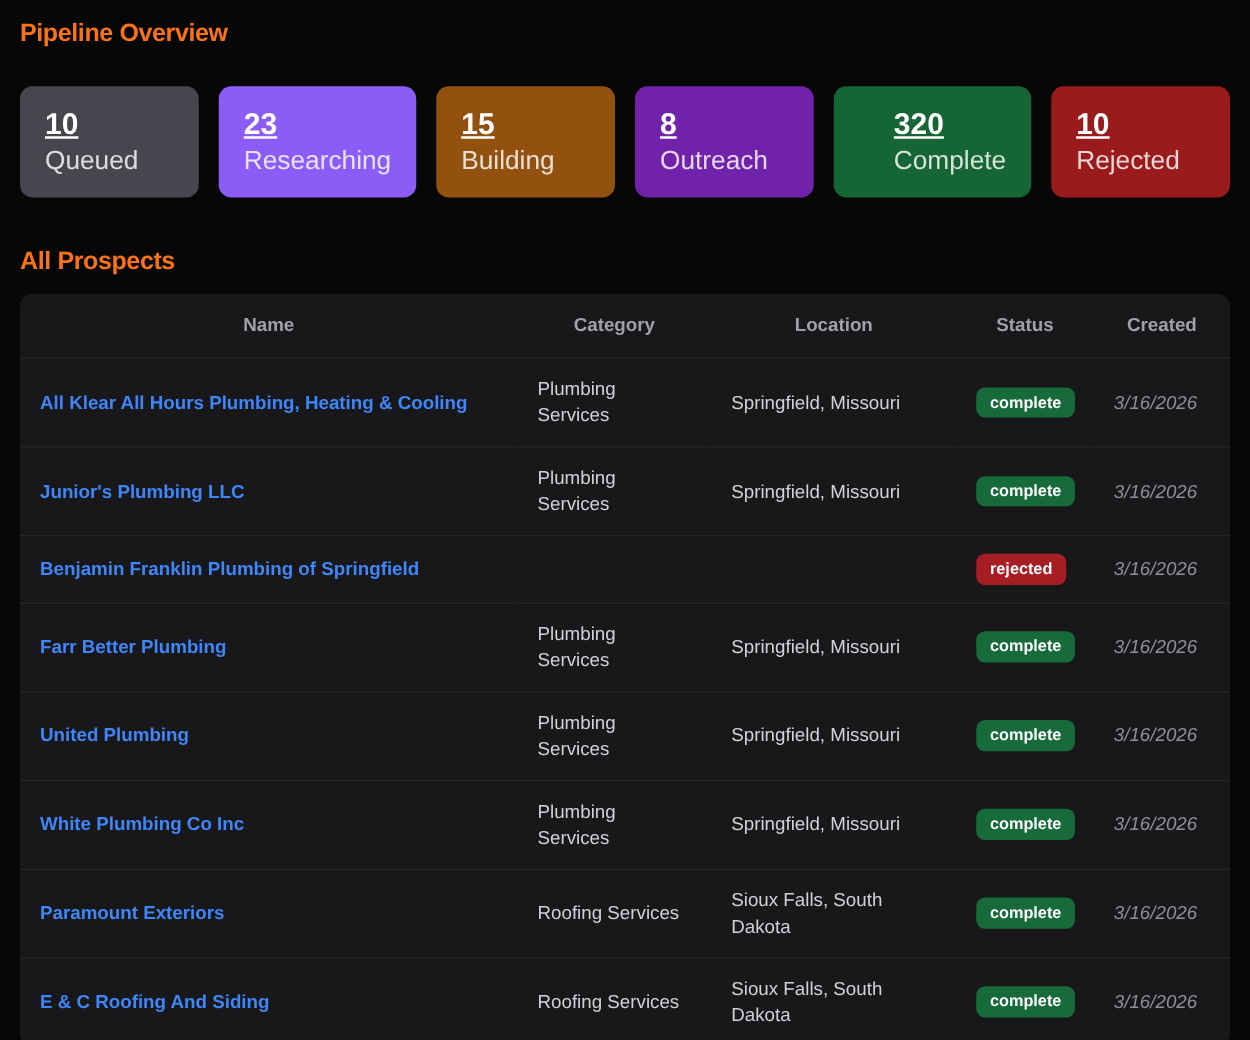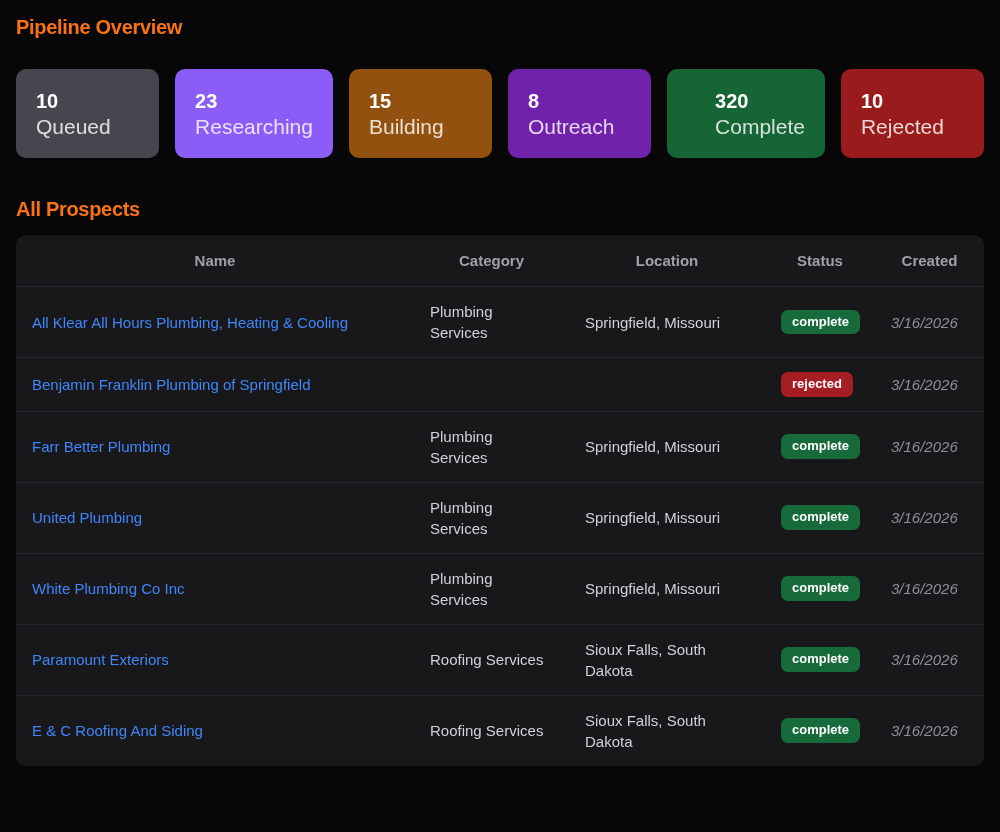--- a/index.html
+++ b/index.html
@@ -24,21 +24,21 @@
     gap: 16px;
     margin-bottom: 40px;
   }
   .stat-card {
     height: 89px;
     border-radius: 10px;
     padding: 17px 20px;
     display: flex; flex-direction: column; justify-content: center;
   }
   .stat-value {
-    font-size: 20px; font-weight: 700; color: #ffffff; line-height: 1.2;
+    font-size: 24px; font-weight: 700; color: #ffffff; line-height: 1.2; text-decoration: underline;
   }
   .stat-label {
     font-size: 21px; color: rgba(255,255,255,0.82); margin-top: 2px;
   }
 
   .table-card {
     background: #18181b;
     border-radius: 10px;
     overflow: hidden;
   }
@@ -61,21 +61,21 @@
   tbody tr { border-top: 1px solid #27272b; }
   tbody td {
     padding: 14px 16px;
     font-size: 15px;
     color: #d1d1d6;
     vertical-align: middle;
     line-height: 1.4;
   }
   td.td-name a {
     color: #3f86f8;
-    font-weight: 400;
+    font-weight: 700;
     text-decoration: none;
     font-size: 15px;
   }
   td.td-created { color: #8e8e95; font-style: italic; }
   .status-badge {
     display: inline-block;
     padding: 4px 11px;
     border-radius: 7px;
     font-size: 13px;
     font-weight: 600;
@@ -139,20 +139,27 @@
       </thead>
       <tbody>
           <tr>
             <td class="td-name"><a href="#">All Klear All Hours Plumbing, Heating &amp; Cooling</a></td>
             <td class="td-category">Plumbing Services</td>
             <td class="td-location">Springfield, Missouri</td>
             <td class="td-status"><span class="status-badge" style="background-color: rgb(23, 107, 58);">complete</span></td>
             <td class="td-created">3/16/2026</td>
           </tr>
           <tr>
+            <td class="td-name"><a href="#">Junior's Plumbing LLC</a></td>
+            <td class="td-category">Plumbing Services</td>
+            <td class="td-location">Springfield, Missouri</td>
+            <td class="td-status"><span class="status-badge" style="background-color: rgb(23, 107, 58);">complete</span></td>
+            <td class="td-created">3/16/2026</td>
+          </tr>
+          <tr>
             <td class="td-name"><a href="#">Benjamin Franklin Plumbing of Springfield</a></td>
             <td class="td-category"></td>
             <td class="td-location"></td>
             <td class="td-status"><span class="status-badge" style="background-color: rgb(166, 29, 36);">rejected</span></td>
             <td class="td-created">3/16/2026</td>
           </tr>
           <tr>
             <td class="td-name"><a href="#">Farr Better Plumbing</a></td>
             <td class="td-category">Plumbing Services</td>
             <td class="td-location">Springfield, Missouri</td>

